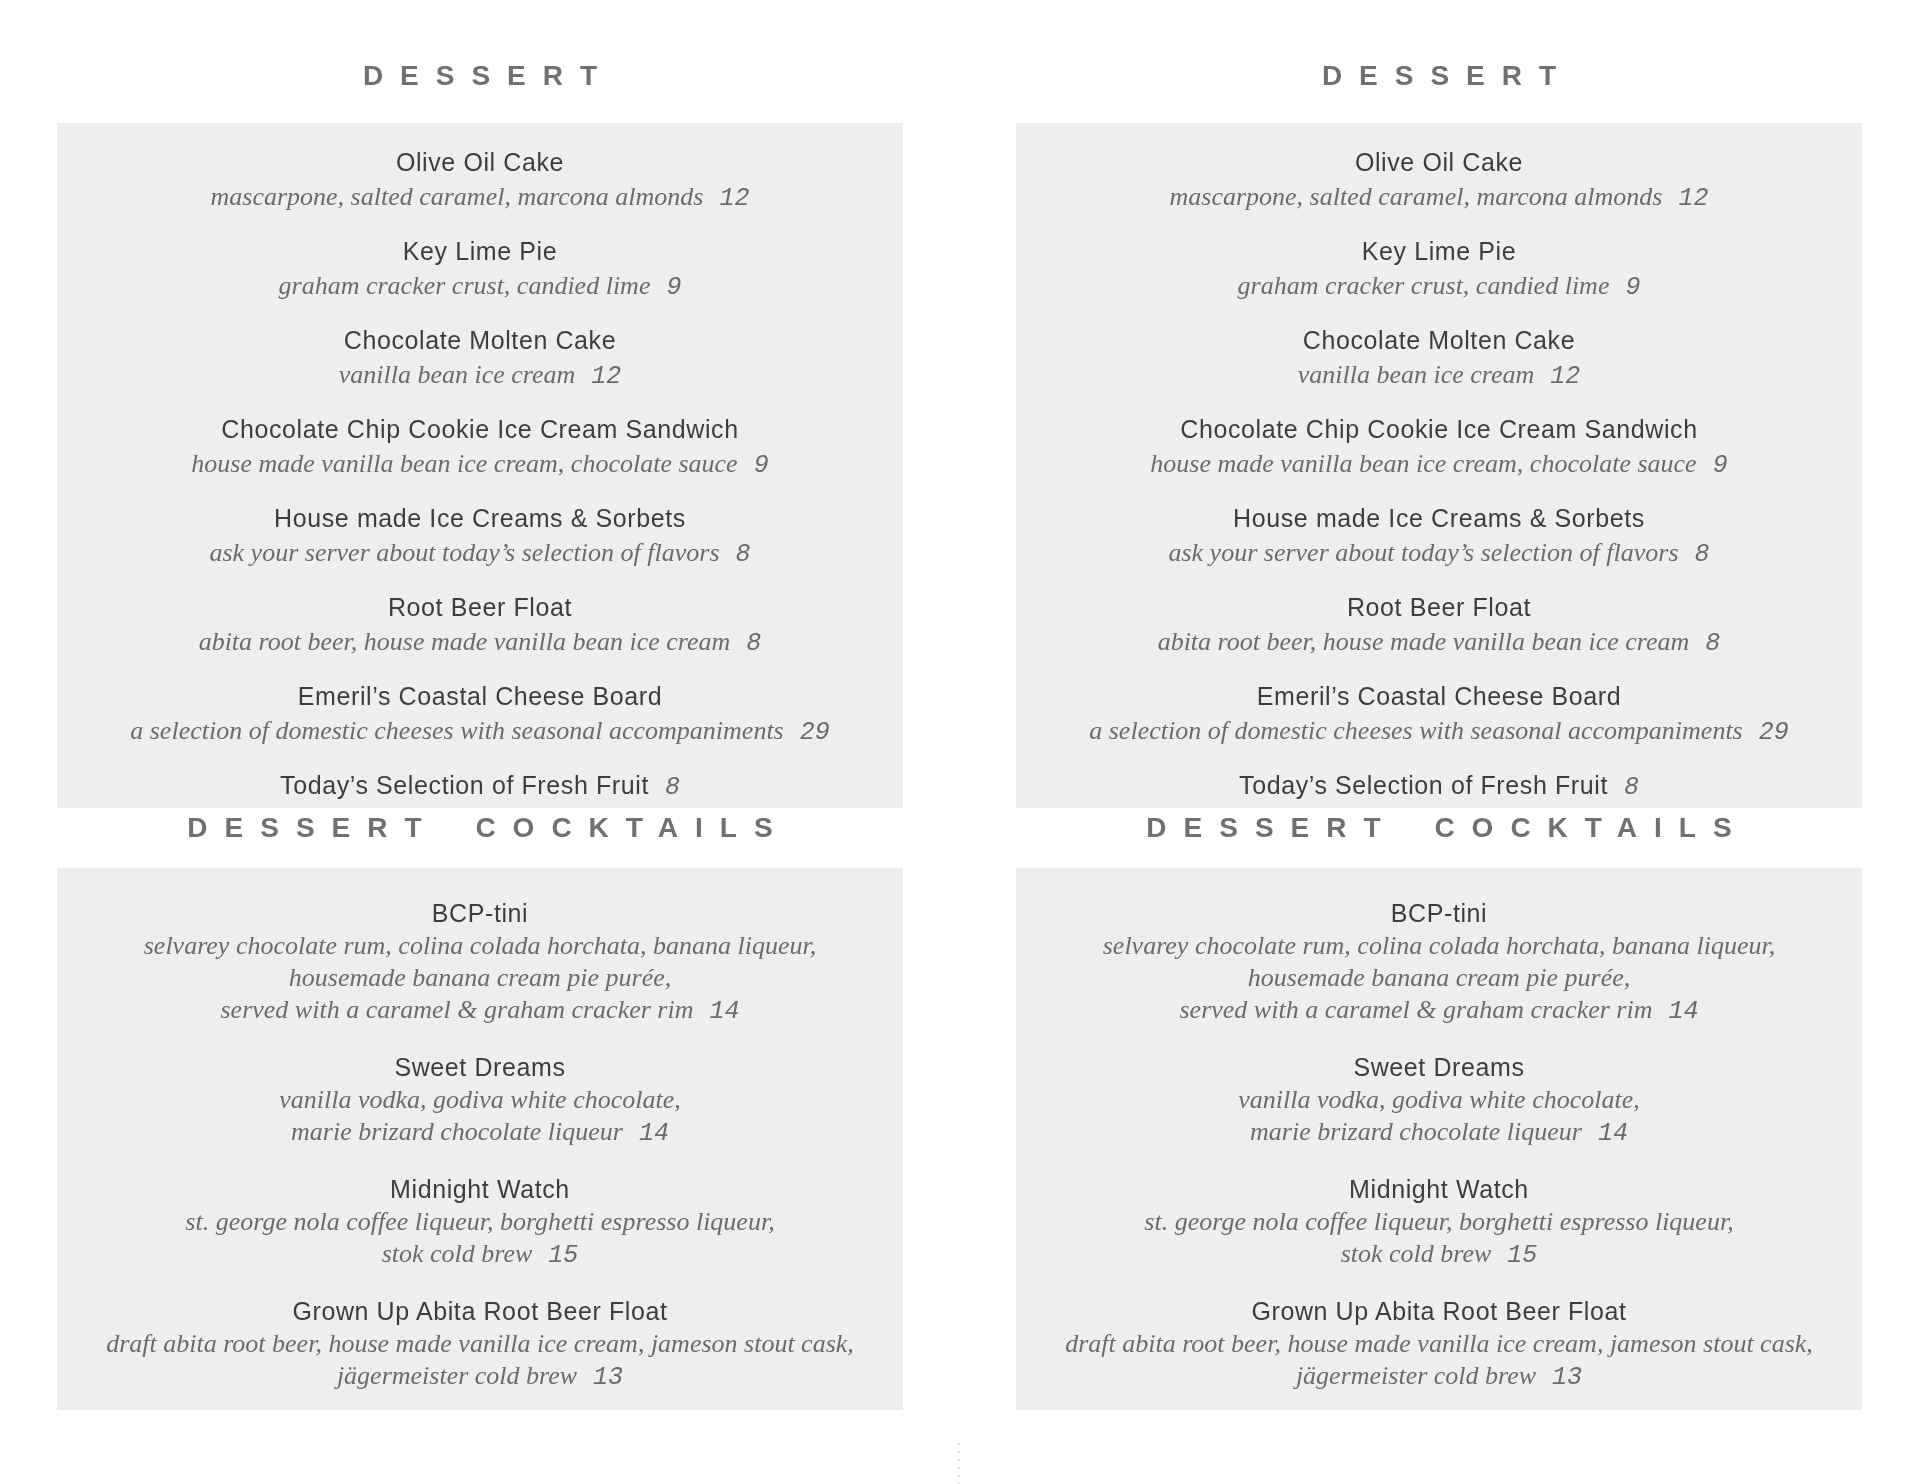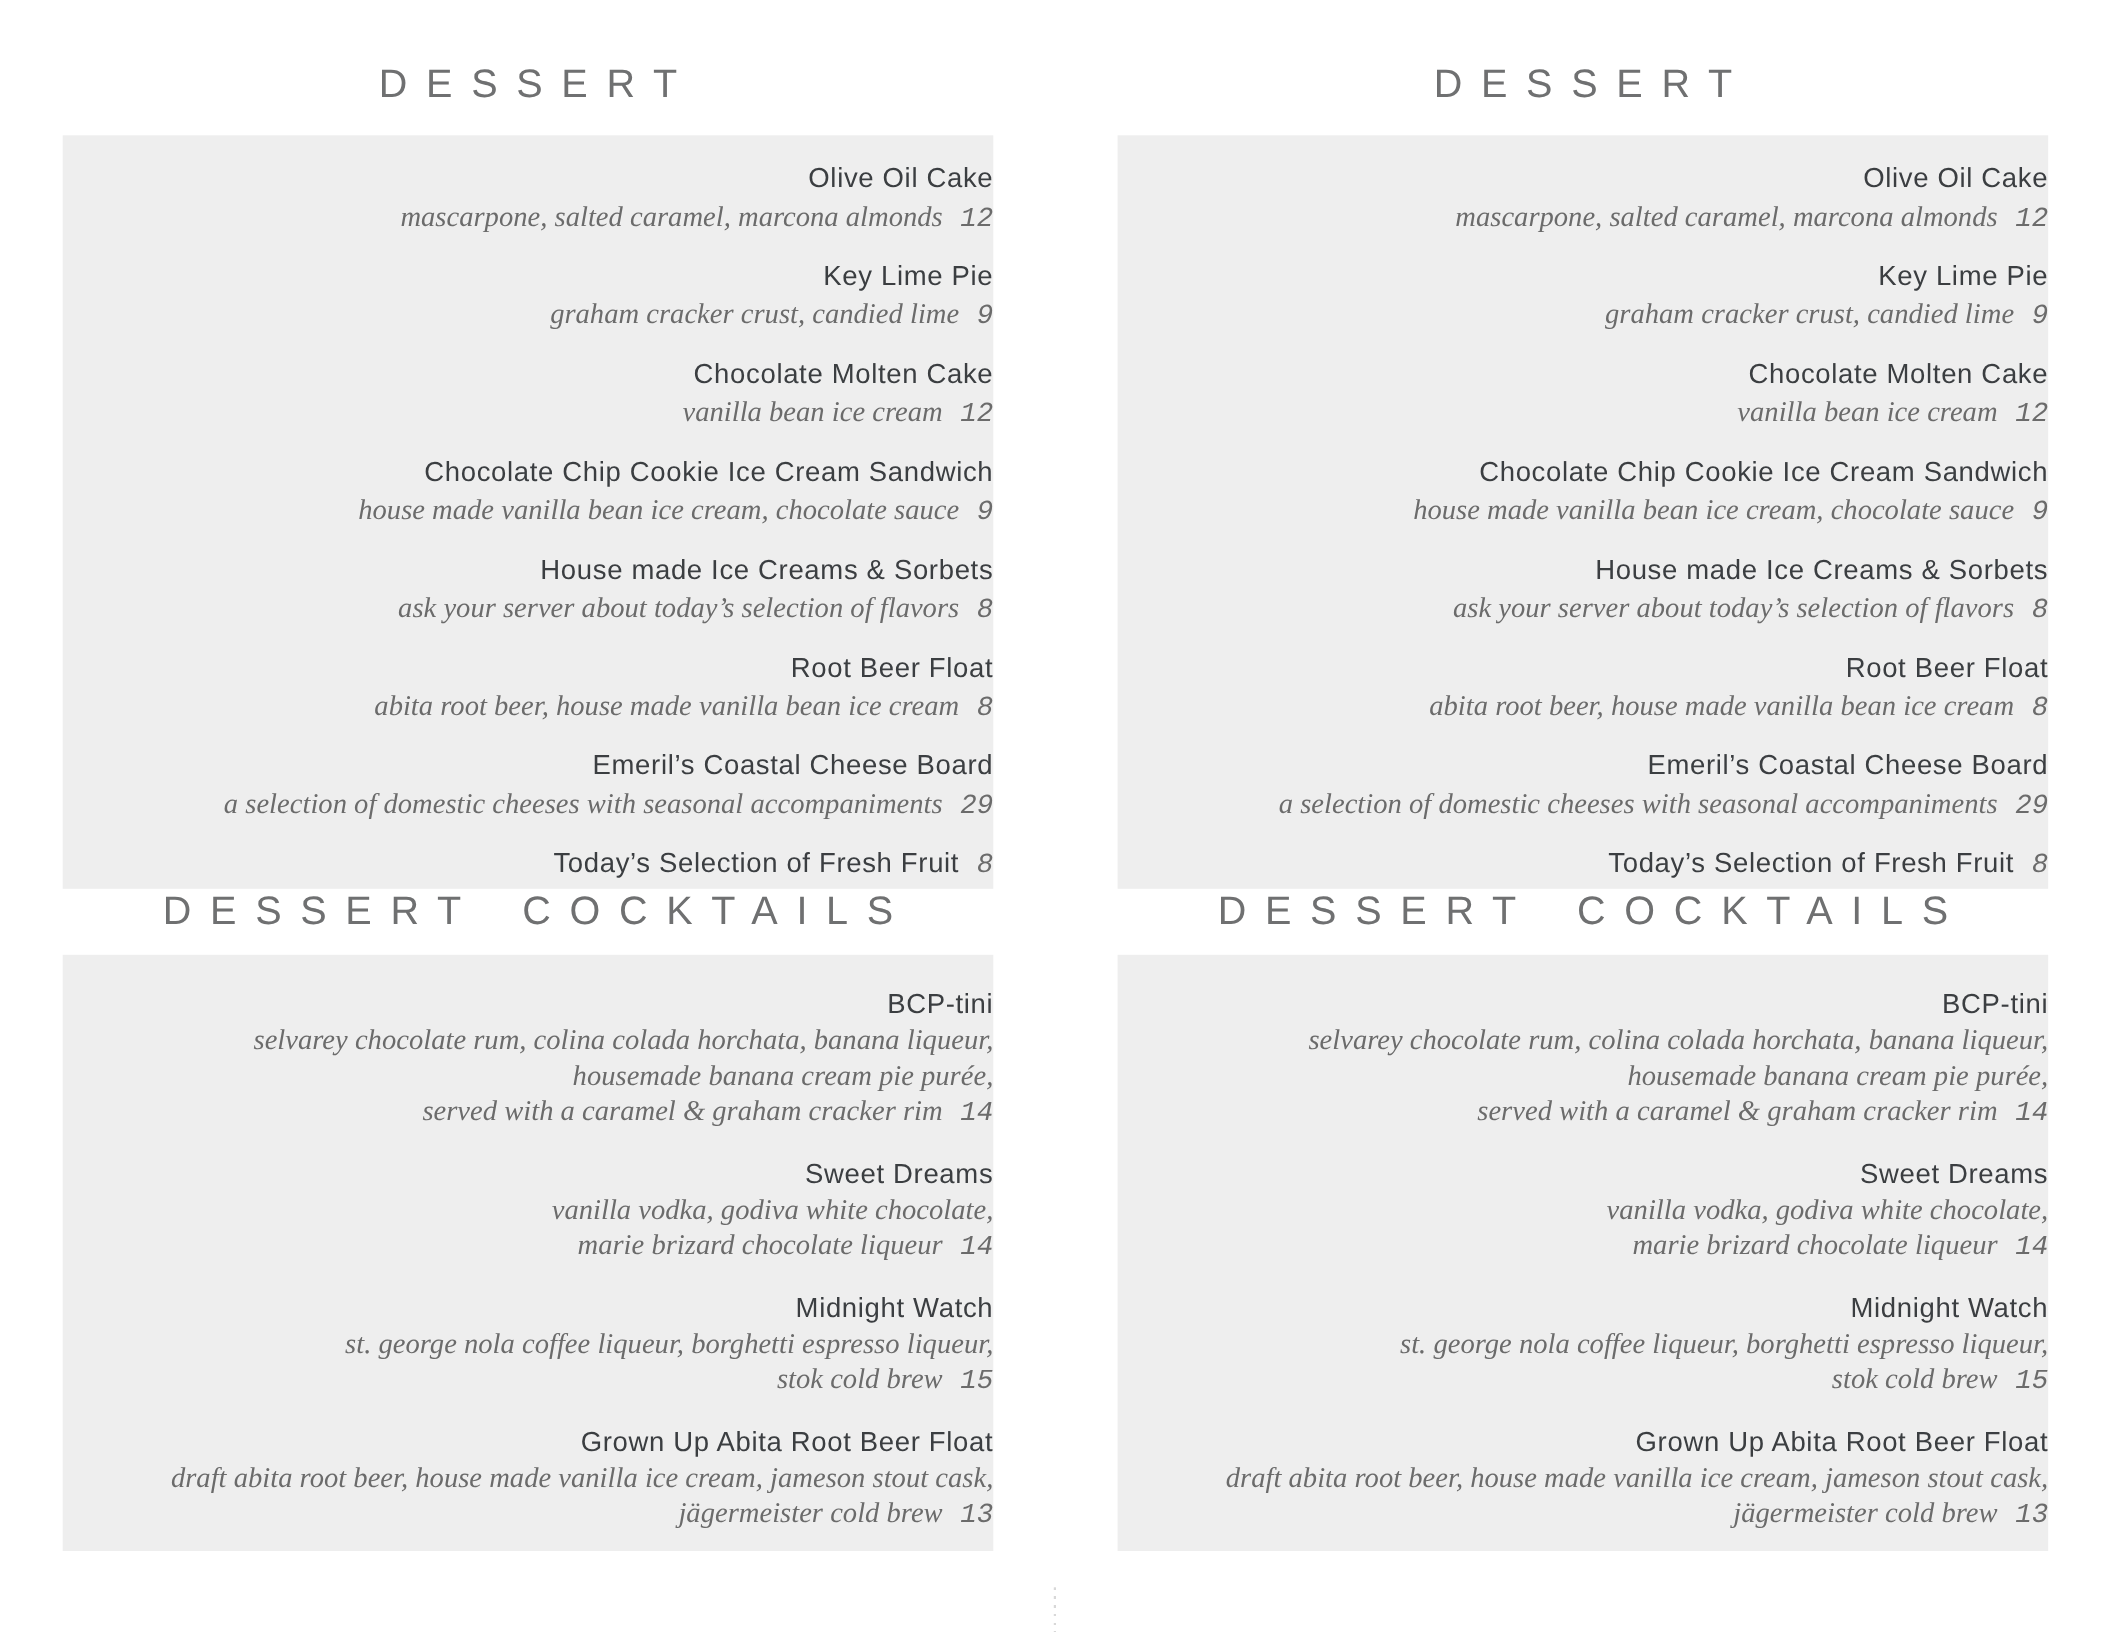--- a/index.html
+++ b/index.html
@@ -26,38 +26,38 @@
     height: 1484px;
   }
   .panel-left  { left: 57px; }
   .panel-right { left: 1016px; }
 
   .section-heading {
     position: absolute;
     left: 0;
     width: 100%;
     text-align: center;
-    font-weight: normal;
-    font-size: 36px;
+    font-weight: bold;
+    font-size: 28px;
     line-height: 36px;
     letter-spacing: 17px;
     text-indent: 17px;
     word-spacing: 12px;
     color: var(--heading-color);
     white-space: nowrap;
   }
   .heading-dessert   { top: 58px; }
   .heading-cocktails { top: 810px; }
 
   .box {
     position: absolute;
     left: 0;
     width: 846px;
     background: var(--panel-bg);
-    text-align: right;
+    text-align: center;
     overflow: hidden;
   }
   .box-dessert   { top: 123px; height: 685px; padding-top: 21px; }
   .box-cocktails { top: 868px; height: 542px; padding-top: 28px; }
 
   .menu-item { }
   .box-dessert   .menu-item { margin-bottom: 17px; }
   .box-cocktails .menu-item { margin-bottom: 22px; }
 
   .item-name {

